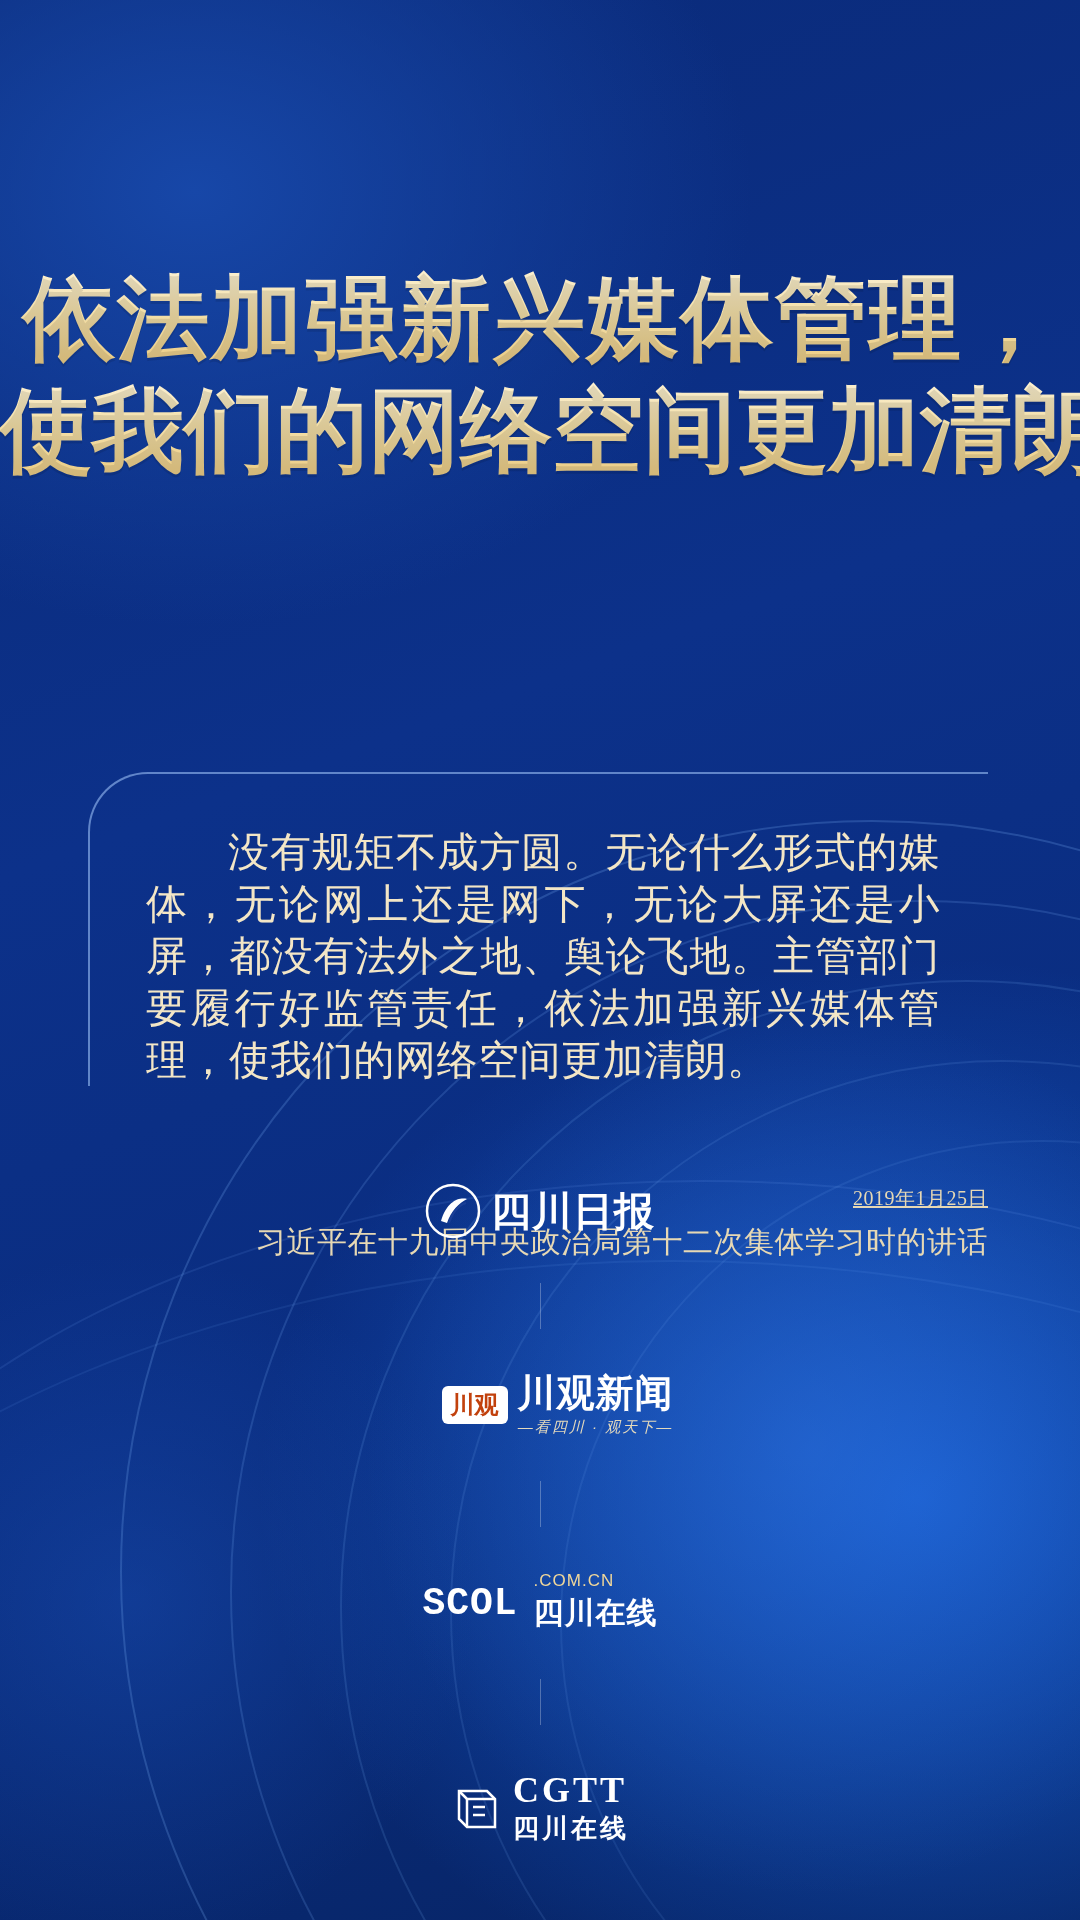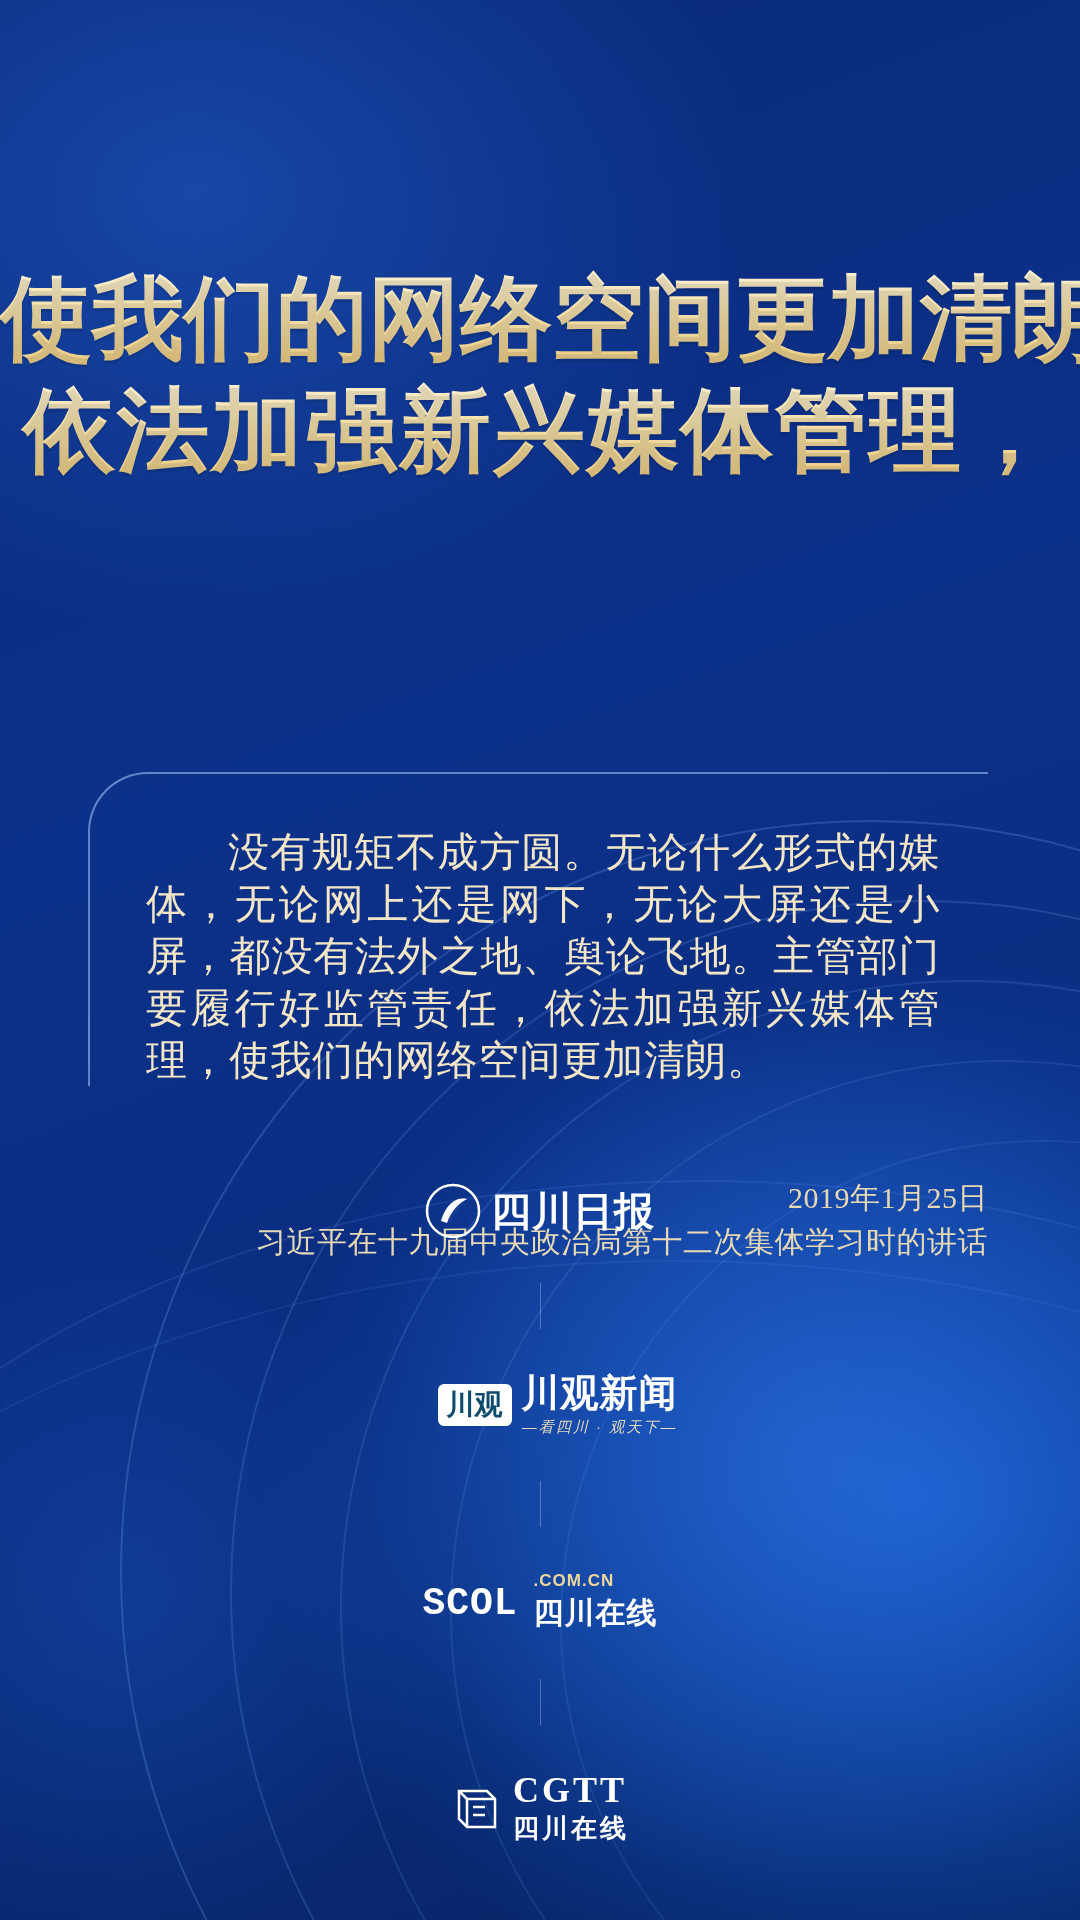--- a/index.html
+++ b/index.html
@@ -102,24 +102,25 @@
   .source {
     position: absolute;
     right: 92px;
     top: 1176px;
     width: 860px;
     text-align: right;
     z-index: 6;
   }
   .source-date {
     font-family: "Liberation Serif", "DejaVu Serif", serif;
-    font-size: 30px;
+    font-size: 20px;
     line-height: 44px;
     color: #e6d8b4;
     letter-spacing: 0.5px;
+    text-decoration: underline;
   }
   .source-desc {
     font-family: "Liberation Serif", "DejaVu Serif", serif;
     font-size: 30px;
     line-height: 44px;
     color: #e6d8b4;
     letter-spacing: 0.5px;
   }
 
   
@@ -153,24 +154,24 @@
   }
   .logo-cn {
     font-family: "Liberation Sans", "DejaVu Sans", sans-serif;
     font-weight: bold;
     color: #ffffff;
     letter-spacing: 1px;
   }
   .logo1 .logo-cn { font-size: 40px; }
   .logo2 .chip {
     background: #ffffff;
-    color: #0c4a6e;
-    font-family: "Liberation Sans", "DejaVu Sans", sans-serif;
-    font-weight: bold;
-    font-size: 28px;
+    color: #c2410c;
+    font-family: "Liberation Sans", "DejaVu Sans", sans-serif;
+    font-weight: bold;
+    font-size: 24px;
     padding: 7px 9px;
     border-radius: 6px;
     line-height: 1;
     margin-left: 35px;
   }
   .logo2 .stack { display: flex; flex-direction: column; align-items: center; }
   .logo2 .logo-cn { font-size: 38px; line-height: 40px; }
   .logo2 .sub {
     font-family: "Liberation Sans", "DejaVu Sans", sans-serif;
     font-size: 15px;
@@ -182,21 +183,21 @@
   .logo3 .scol {
     font-family: Liberation Mono, monospace;
     font-weight: bold;
     font-size: 38px;
     color: #ffffff;
     letter-spacing: 1px;
   }
   .logo3 .stack { display: flex; flex-direction: column; align-items: flex-start; margin-left: 6px;}
   .logo3 .dom {
     font-family: "Liberation Sans", "DejaVu Sans", sans-serif;
-    font-weight: bold;
+    font-weight: normal;
     font-size: 17px;
     color: #f0d79a;
     letter-spacing: 1px;
   }
   .logo3 .logo-cn { font-size: 30px; line-height: 44px; }
   .logo4 .stack { display: flex; flex-direction: column; align-items: flex-start; }
   .logo4 .cgtt {
     font-family: Liberation Serif, serif;
     font-weight: bold;
     font-size: 36px;
@@ -215,22 +216,22 @@
 
   <div class="swoosh sw1"></div>
   <div class="swoosh sw2"></div>
   <div class="swoosh sw3"></div>
   <div class="swoosh sw4"></div>
   <div class="swoosh sw5"></div>
   <div class="swoosh sw6"></div>
   <div class="swoosh sw7"></div>
 
   <div class="title-block">
+    <div class="title-line l1">依法加强新兴媒体管理，</div>
     <div class="title-line l2">使我们的网络空间更加清朗</div>
-    <div class="title-line l1">依法加强新兴媒体管理，</div>
   </div>
 
   <div class="quote-card">
     <p class="quote-text">没有规矩不成方圆。无论什么形式的媒体，无论网上还是网下，无论大屏还是小屏，都没有法外之地、舆论飞地。主管部门要履行好监管责任，依法加强新兴媒体管理，使我们的网络空间更加清朗。</p>
   </div>
 
   <div class="source">
     <div class="source-date">2019年1月25日</div>
     <div class="source-desc">习近平在十九届中央政治局第十二次集体学习时的讲话</div>
   </div>

